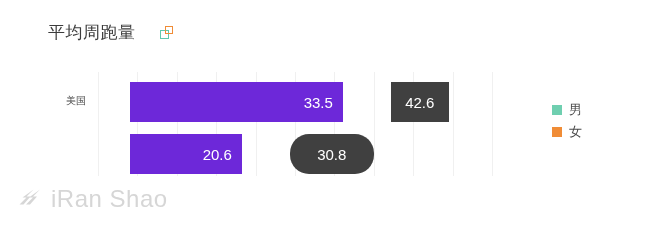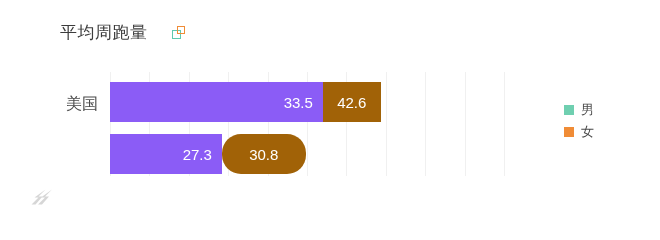--- a/index.html
+++ b/index.html
@@ -11,21 +11,21 @@
     width: 660px;
     height: 228px;
     background: #ffffff;
     font-family: "Liberation Sans", "DejaVu Sans", sans-serif;
     overflow: hidden;
     position: relative;
   }
 
   #chart-card {
     position: absolute;
-    left: 12px; top: 0;
+    left: 0; top: 0;
     width: 548px; height: 228px;
     background: #ffffff;
   }
 
   
   #title-row {
     position: absolute;
     left: 48px;
     top: 24px;
     display: flex;
@@ -96,30 +96,30 @@
     align-items: center;
     justify-content: flex-end;
     box-sizing: border-box;
     padding-right: 10px;
     color: #ffffff;
     font-size: 15px;
     line-height: 1;
     white-space: nowrap;
     overflow: hidden;
   }
-  .seg-female { background: #8b5cf6; }
-  .seg-male   { background: #a16207; }
+  .seg-female { background: #6d28d9; margin-left: 32px; }
+  .seg-male   { background: #404040; margin-left: 48px; }
 
   
   .cat-label {
     position: absolute;
     right: 0;
     width: 60px;
     text-align: right;
-    font-size: 16px;
+    font-size: 10px;
     color: #4a4a4a;
     line-height: 1;
     white-space: nowrap;
   }
   #cat-labels {
     position: absolute;
     left: 18px;
     top: 72px;
     width: 68px;
     height: 104px;
@@ -207,21 +207,21 @@
         <div class="gridline" style="left: 355px;"></div>
         <div class="gridline" style="left: 394px;"></div>
       </div>
 
     <div class="bar-row" id="bar-row-0">
       <div class="seg seg-female" id="seg-0-f" style="width: 212.887px;">33.5</div>
       <div class="seg seg-male" id="seg-0-m" style="width: 57.829px; justify-content: center; padding-right: 0px;">42.6</div>
     </div>
 
     <div class="bar-row" id="bar-row-1">
-      <div class="seg seg-female" id="seg-1-f" style="width: 111.845px;">27.3</div>
+      <div class="seg seg-female" id="seg-1-f" style="width: 111.845px;">20.6</div>
       <div class="seg seg-male" id="seg-1-m" style="width: 83.8839px; justify-content: center; padding-right: 0px; border-radius: 19px;">30.8</div>
     </div>
   </div>
 
   <div id="legend">
     <div class="legend-item">
       <span class="legend-swatch" style="background: rgb(111, 207, 176);"></span>
       <span class="legend-label">男</span>
     </div>
     <div class="legend-item">
@@ -232,15 +232,16 @@
 
   <div id="watermark">
     <span id="watermark-mark">
       <svg viewBox="0 0 28 28" width="28" height="28" aria-hidden="true">
         <g fill="#d6d6d6">
           <path d="M17.5 4.5 L10.5 11.5 L14.5 11.5 L7.5 19.5 L3.5 19.5 L10.5 12.5 L6.5 12.5 Z"></path>
           <path d="M24.0 4.5 L17.0 11.5 L21.0 11.5 L14.0 19.5 L10.0 19.5 L17.0 12.5 L13.0 12.5 Z"></path>
         </g>
       </svg>
     </span>
+    <span id="watermark-text">iRan Shao</span>
   </div>
 
 </div>
 
 </body></html>

